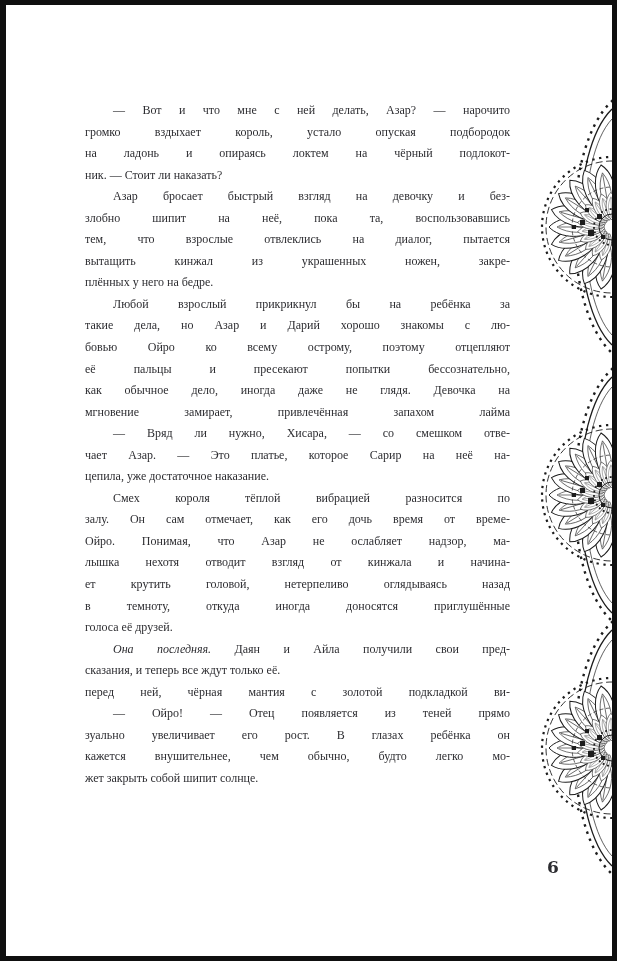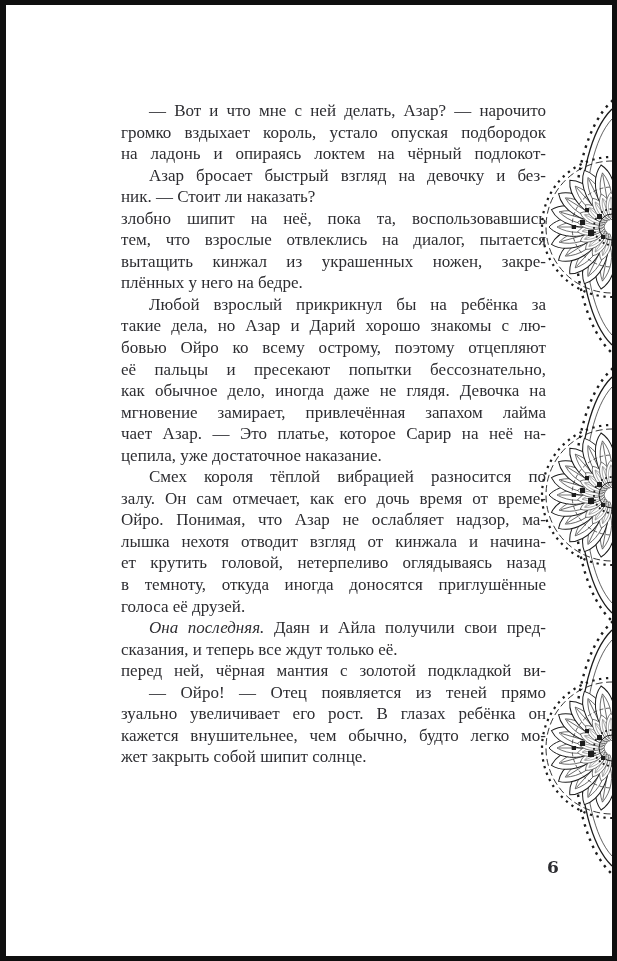--- a/index.html
+++ b/index.html
@@ -27,23 +27,23 @@
     position: absolute;
     top: 5px; right: 5px;
     color: var(--ornament, #1c1c1c);
     z-index: 1;
   }
   .text-block {
     position: absolute;
     left: 85px; top: 100px; width: 425px;
     z-index: 2;
     color: var(--text, #2d2d31);
-    font-size: 17px;
+    font-size: 12px;
     line-height: 21.55px;
-    -webkit-hyphens: none; hyphens: none; margin-left: 36px;
+    -webkit-hyphens: none; hyphens: none;
   }
   .line { text-align: justify; text-align-last: justify; }
   .line.first { text-indent: 28px; }
   .line.last { text-align-last: left; }
   .em { font-style: italic; }
   .page-number {
     position: absolute;
     left: 544px; top: 857px;
     width: 18px;
     z-index: 2;
@@ -104,32 +104,33 @@
     </defs>
     <use href="#medallion" transform="translate(85,222)"></use>
     <use href="#medallion" transform="translate(85,490)"></use>
     <use href="#medallion" transform="translate(85,743)"></use>
   </svg>
 
   <main class="text-block" id="text-block">
       <div class="line first">— Вот и что мне с ней делать, Азар? — нарочито</div>
       <div class="line">громко вздыхает король, устало опуская подбородок</div>
       <div class="line">на ладонь и опираясь локтем на чёрный подлокот-</div>
+      <div class="line last">ник. — Стоит ли наказать?</div>
       <div class="line first">Азар бросает быстрый взгляд на девочку и без-</div>
-      <div class="line last">ник. — Стоит ли наказать?</div>
       <div class="line">злобно шипит на неё, пока та, воспользовавшись</div>
       <div class="line">тем, что взрослые отвлеклись на диалог, пытается</div>
       <div class="line">вытащить кинжал из украшенных ножен, закре-</div>
       <div class="line last">плённых у него на бедре.</div>
       <div class="line first">Любой взрослый прикрикнул бы на ребёнка за</div>
       <div class="line">такие дела, но Азар и Дарий хорошо знакомы с лю-</div>
       <div class="line">бовью Ойро ко всему острому, поэтому отцепляют</div>
       <div class="line">её пальцы и пресекают попытки бессознательно,</div>
       <div class="line">как обычное дело, иногда даже не глядя. Девочка на</div>
       <div class="line">мгновение замирает, привлечённая запахом лайма</div>
+      <div class="line first">— Вряд ли нужно, Хисара, — со смешком отве-</div>
       <div class="line">чает Азар. — Это платье, которое Сарир на неё на-</div>
       <div class="line last">цепила, уже достаточное наказание.</div>
       <div class="line first">Смех короля тёплой вибрацией разносится по</div>
       <div class="line">залу. Он сам отмечает, как его дочь время от време-</div>
       <div class="line">Ойро. Понимая, что Азар не ослабляет надзор, ма-</div>
       <div class="line">лышка нехотя отводит взгляд от кинжала и начина-</div>
       <div class="line">ет крутить головой, нетерпеливо оглядываясь назад</div>
       <div class="line">в темноту, откуда иногда доносятся приглушённые</div>
       <div class="line last">голоса её друзей.</div>
       <div class="line first"><span class="em">Она последняя.</span><span> Даян и Айла получили свои пред-</span></div>

